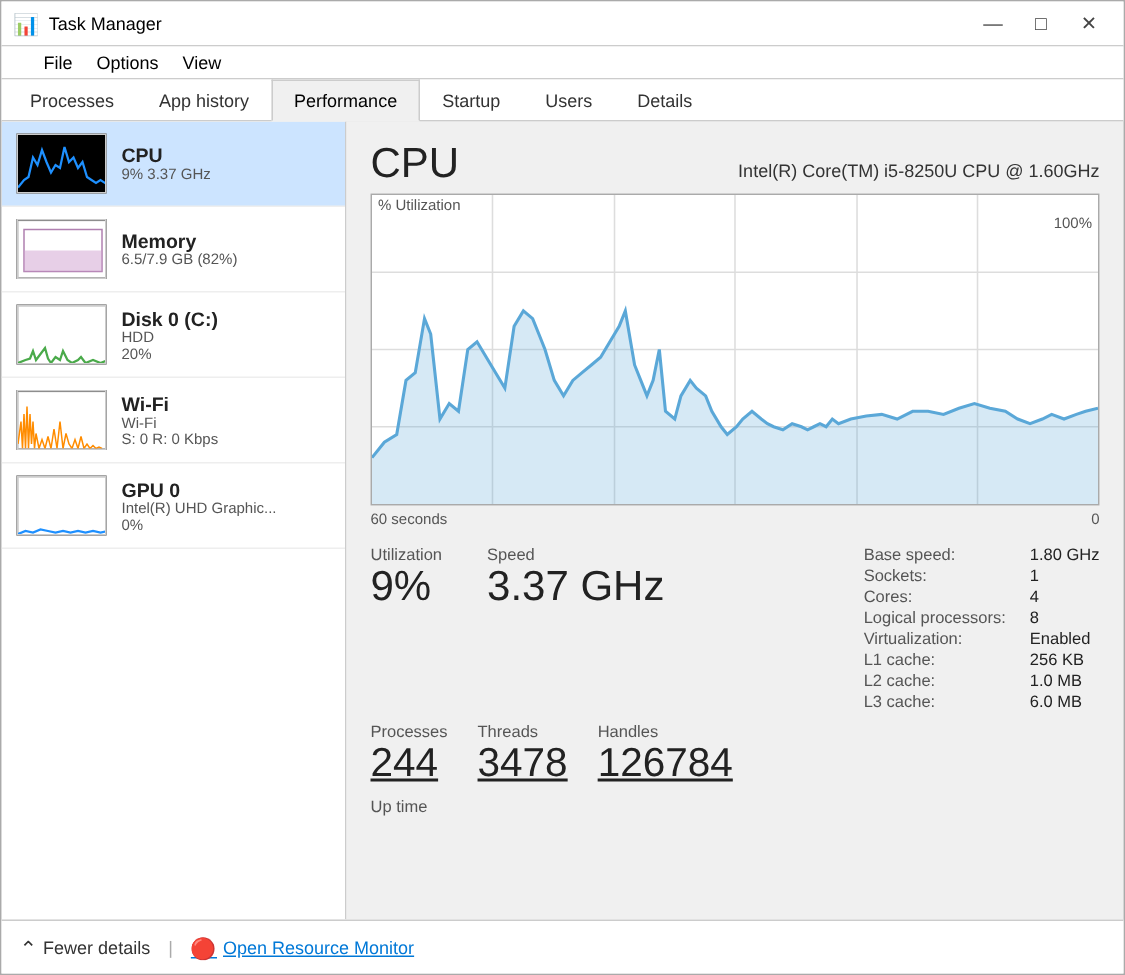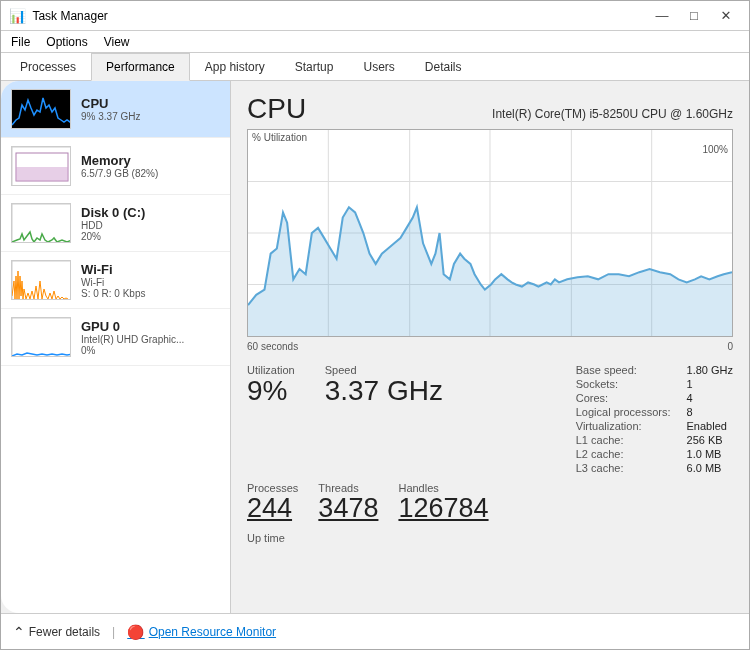--- a/index.html
+++ b/index.html
@@ -50,21 +50,21 @@
       font-size: 13px;
       display: flex;
       align-items: center;
       justify-content: center;
       color: #444;
     }
     .menu-bar {
       background: #fff;
       display: flex;
       gap: 0;
-      padding: 2px 2px;
+      padding: 2px 20px;
       border-bottom: 1px solid #ccc;
       height: 22px;
       align-items: center;
     }
     .menu-item {
       padding: 2px 8px;
       cursor: pointer;
       font-size: 12px;
       color: #000;
     }
@@ -86,21 +86,20 @@
     .tab.active {
       background: #f0f0f0;
       border-color: #ccc;
       border-bottom: 1px solid #f0f0f0;
       color: #000;
     }
     .content {
       display: flex;
       flex: 1;
       overflow: hidden;
-      border-radius: 18px;
     }
     .sidebar {
       width: 230px;
       background: #fff;
       border-right: 1px solid #ccc;
       overflow-y: auto;
     }
     .sidebar-item {
       display: flex;
       align-items: center;
@@ -258,22 +257,22 @@
   </div>
 
   <div class="menu-bar">
     <span class="menu-item">File</span>
     <span class="menu-item">Options</span>
     <span class="menu-item">View</span>
   </div>
 
   <div class="tab-bar">
     <div class="tab">Processes</div>
+    <div class="tab">App history</div>
     <div class="tab active">Performance</div>
-    <div class="tab">App history</div>
     <div class="tab">Startup</div>
     <div class="tab">Users</div>
     <div class="tab">Details</div>
   </div>
 
   <div class="content">
 
     <div class="sidebar">
 
       <div class="sidebar-item active">

